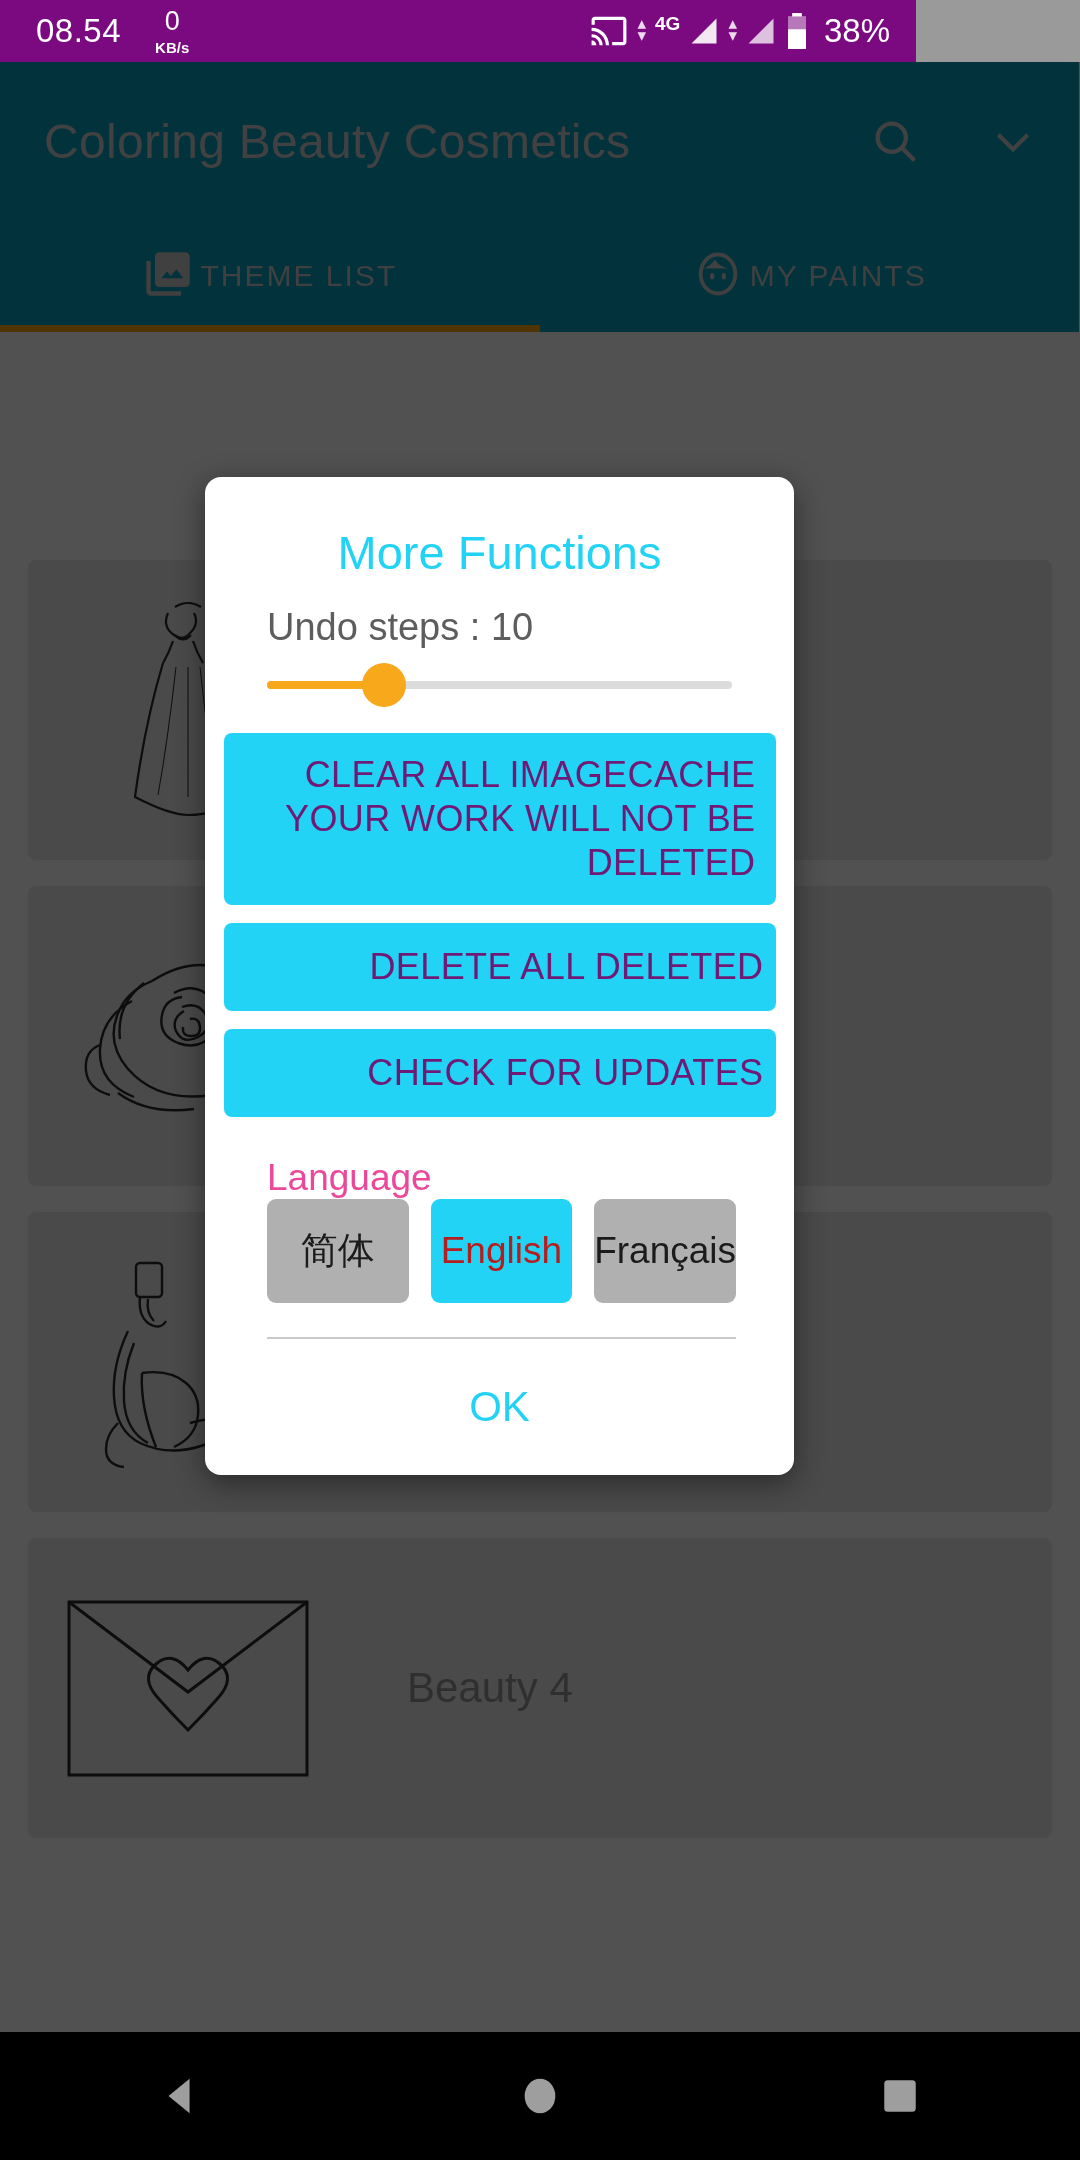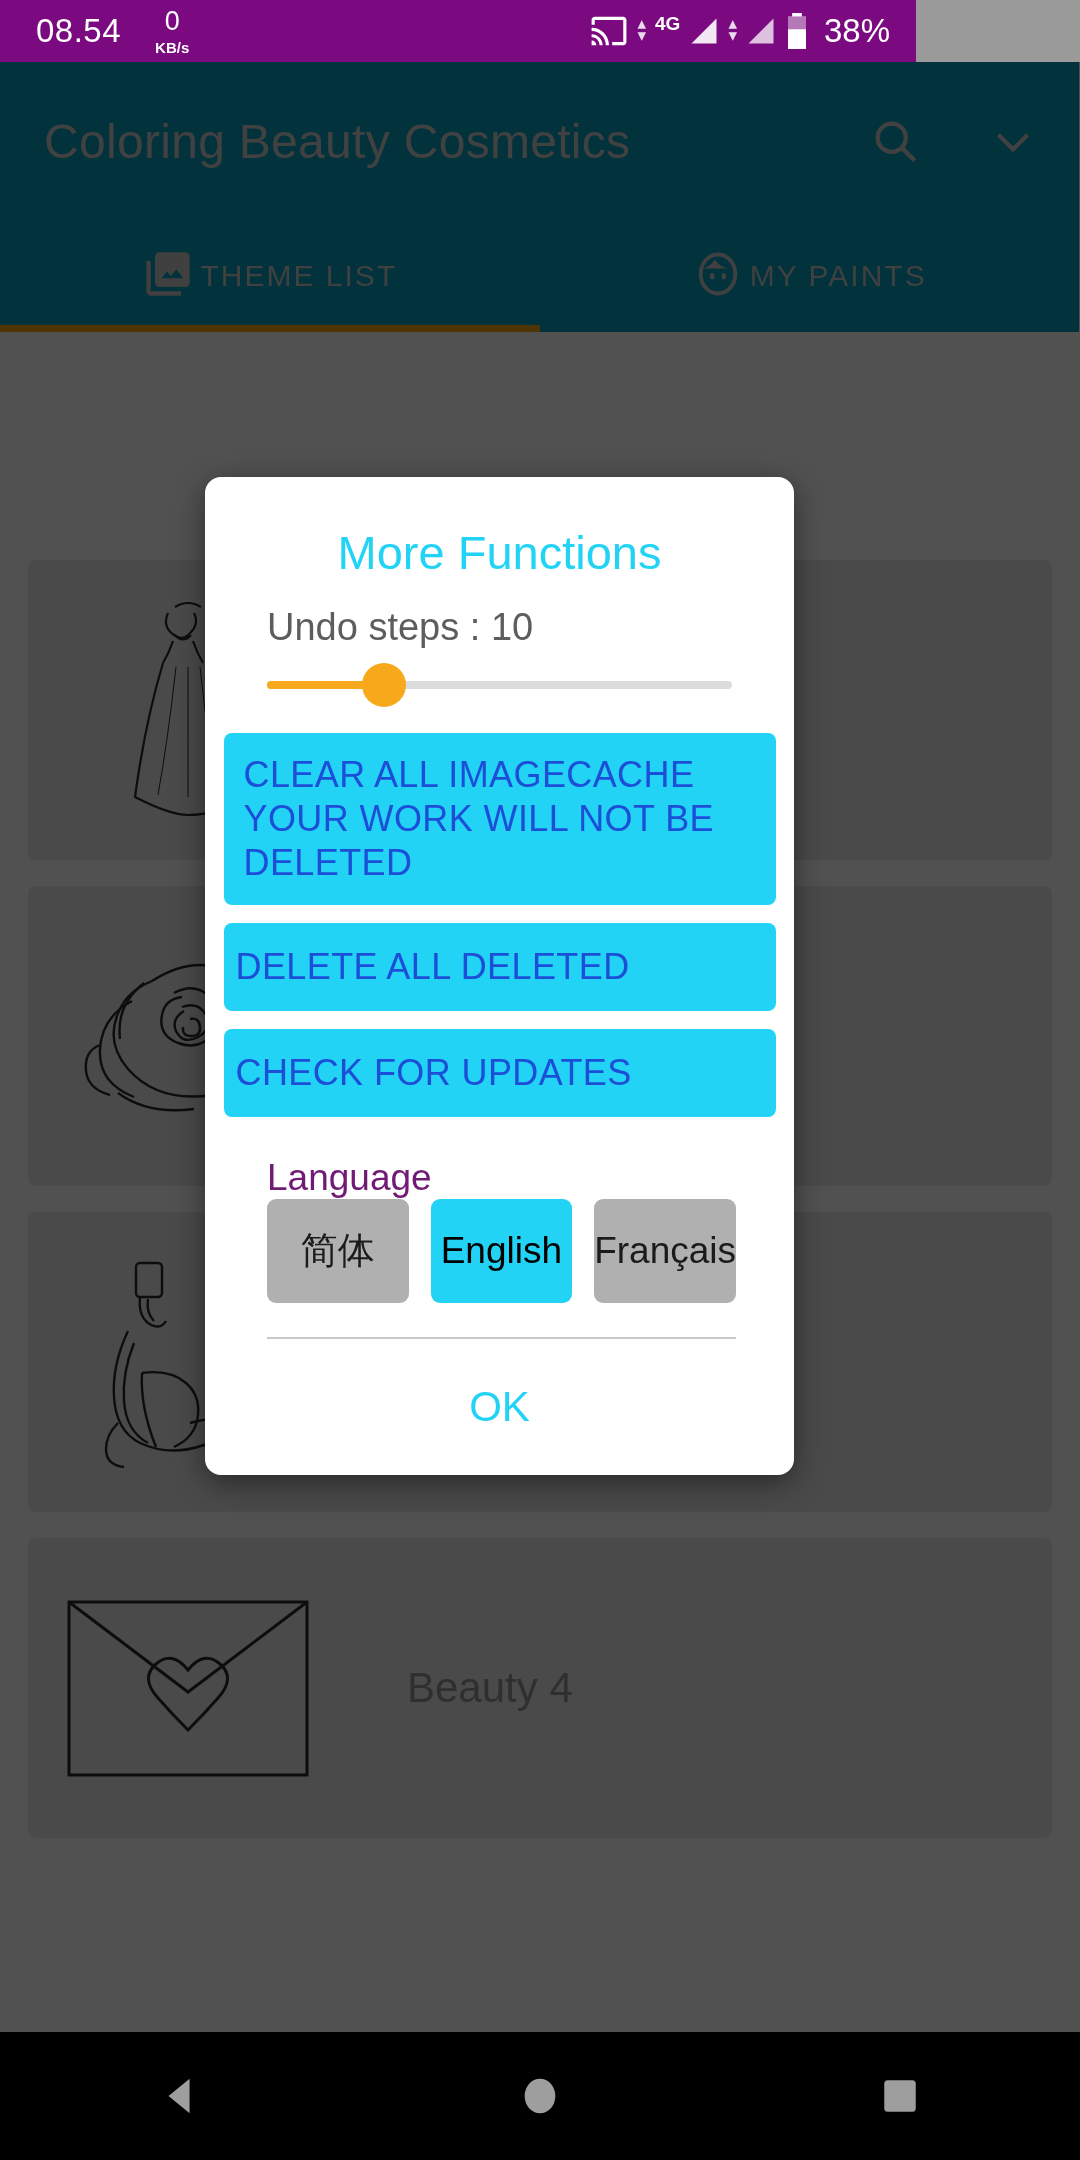--- a/index.html
+++ b/index.html
@@ -105,36 +105,36 @@
   .slider-fill {
     position: absolute; top: 32px; left: 62px; width: 117px; height: 8px;
     background: #f7a81b; border-radius: 4px;
   }
   .slider-thumb {
     position: absolute; top: 14px; left: 157px; width: 44px; height: 44px;
     background: #f7a81b; border-radius: 50%;
   }
   .dlg-btn {
     display: block; width: 552px; margin: 0 auto 18px auto;
-    background: #22d3f5; color: #1d4ed8; border: none; border-radius: 8px;
+    background: #22d3f5; color: #701a75; border: none; border-radius: 8px;
     font-family: "Liberation Sans", sans-serif;
     font-size: 36px; font-weight: 400; letter-spacing: .4px;
-    line-height: 1.22; padding: 22px 12px; text-align: left;
+    line-height: 1.22; padding: 22px 12px; text-align: right;
     cursor: pointer;
   }
   #btn-clear-cache { padding: 20px 20px; margin-top: 22px; }
-  .lang-label { font-size: 37px; color: #701a75; padding: 22px 0 0 62px; }
+  .lang-label { font-size: 37px; color: #ec4899; padding: 22px 0 0 62px; }
   .lang-row { display: flex; gap: 22px; padding: 0 58px 0 62px; }
   .lang-btn {
     flex: 1; height: 104px; border: none; border-radius: 9px;
     background: #b0b0b0; color: #1b1b1b;
     font-family: "Liberation Sans", sans-serif; font-size: 37px;
     display: flex; align-items: center; justify-content: center; cursor: pointer;
   }
-  .lang-btn.selected { background: #22d3f5; color: #000000; }
+  .lang-btn.selected { background: #22d3f5; color: #b91c1c; }
   .dlg-divider { height: 2px; background: #c9c9c9; margin: 34px 58px 0 62px; }
   .dlg-ok {
     display: block; width: 100%; background: none; border: none;
     color: #22d3f5; font-size: 42px; font-family: "Liberation Sans", sans-serif;
     padding: 44px 0 30px 0; cursor: pointer; text-align: center;
   }
 
   
   .navbar {
     position: absolute; bottom: 0; left: 0; width: 1080px; height: 128px;

